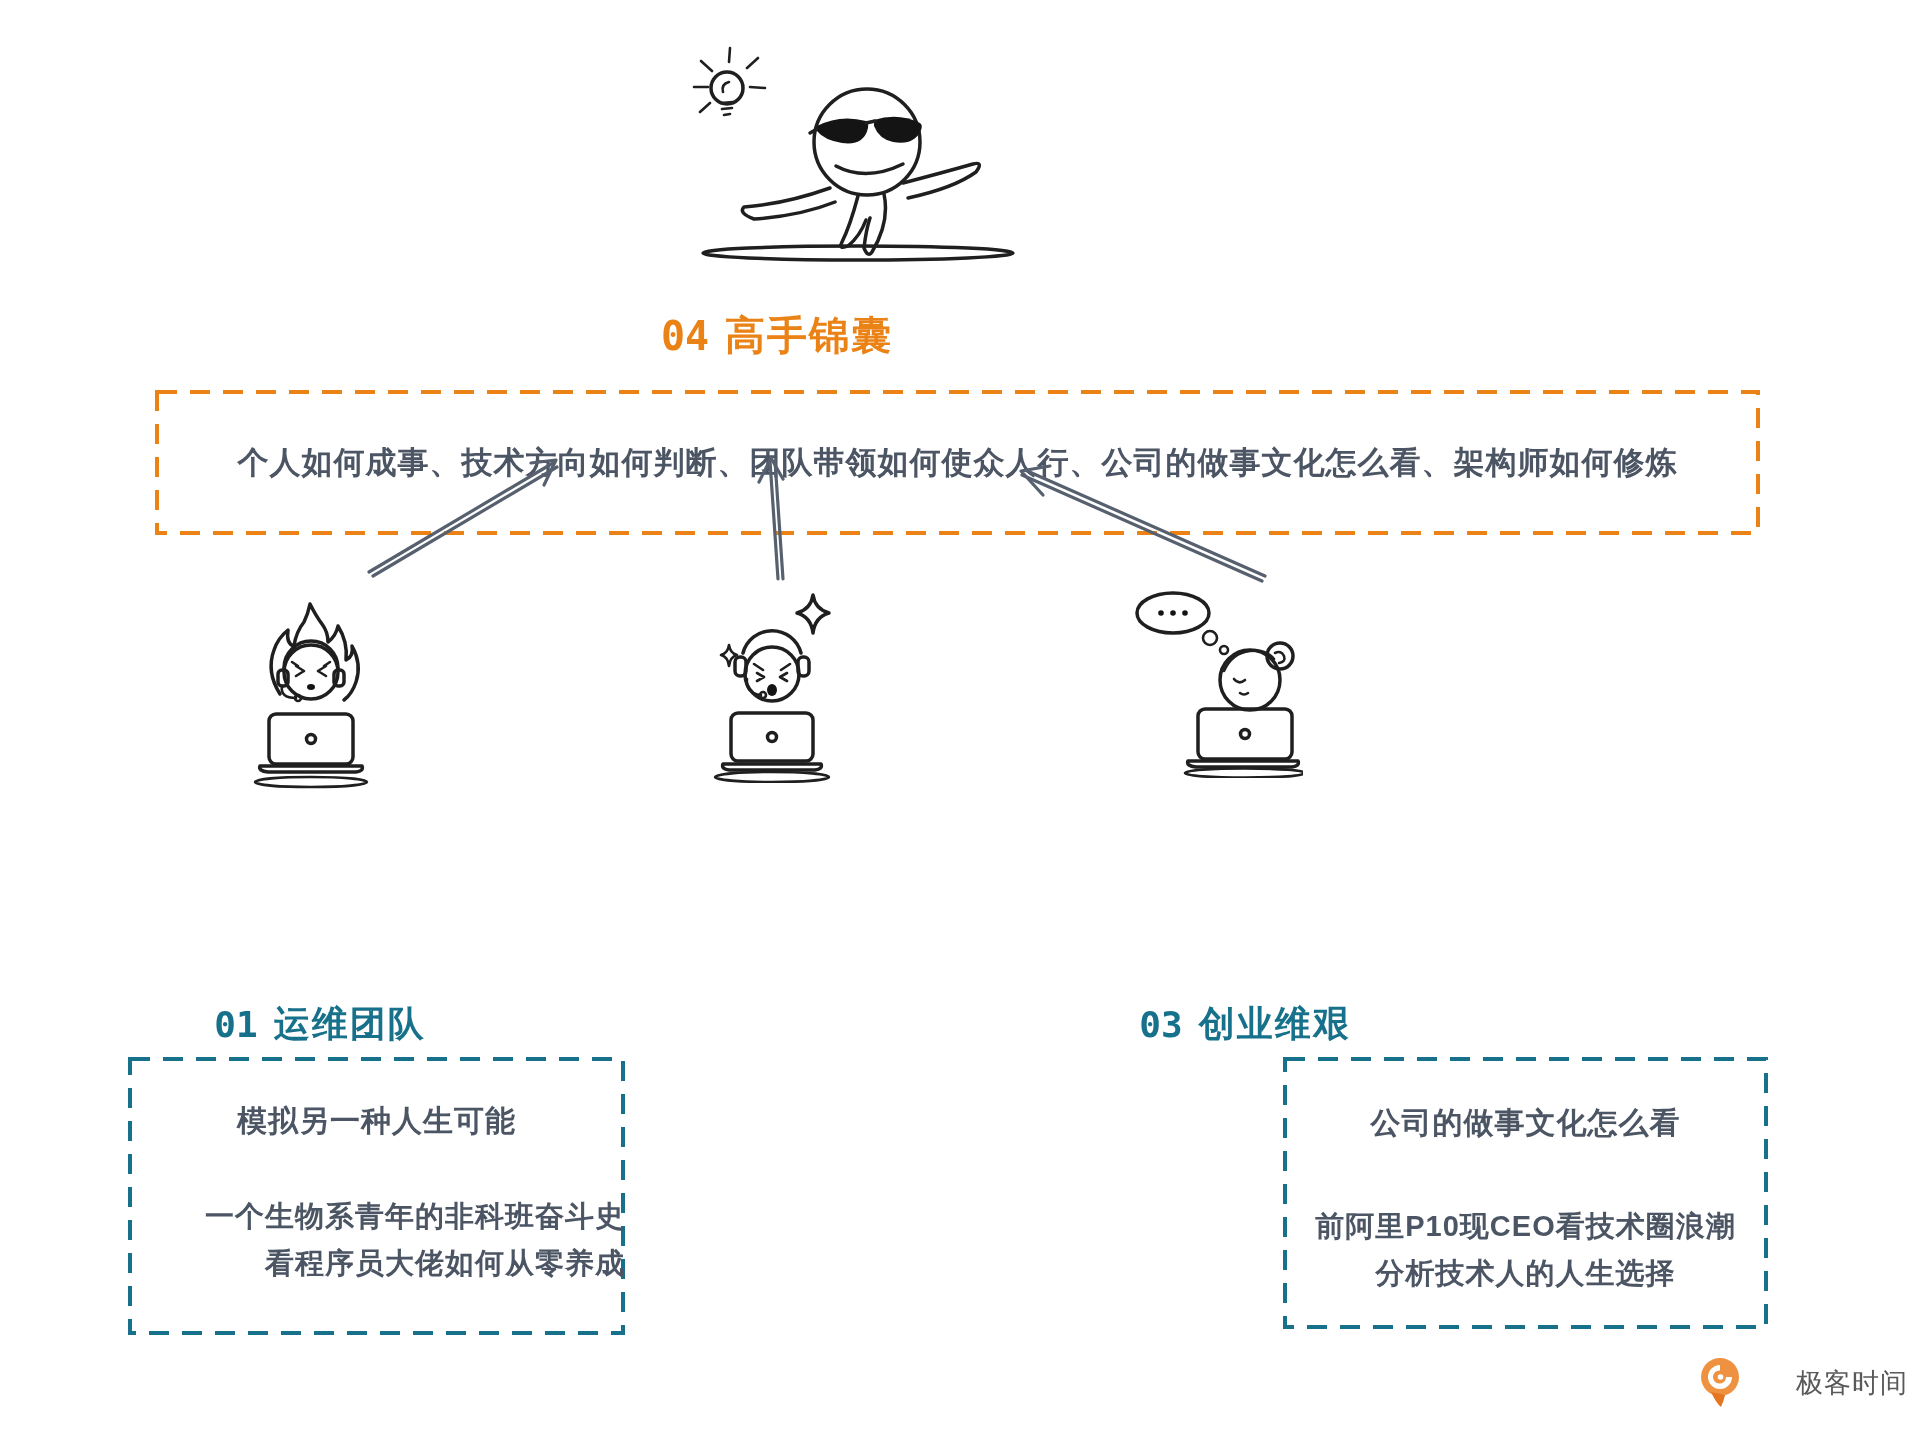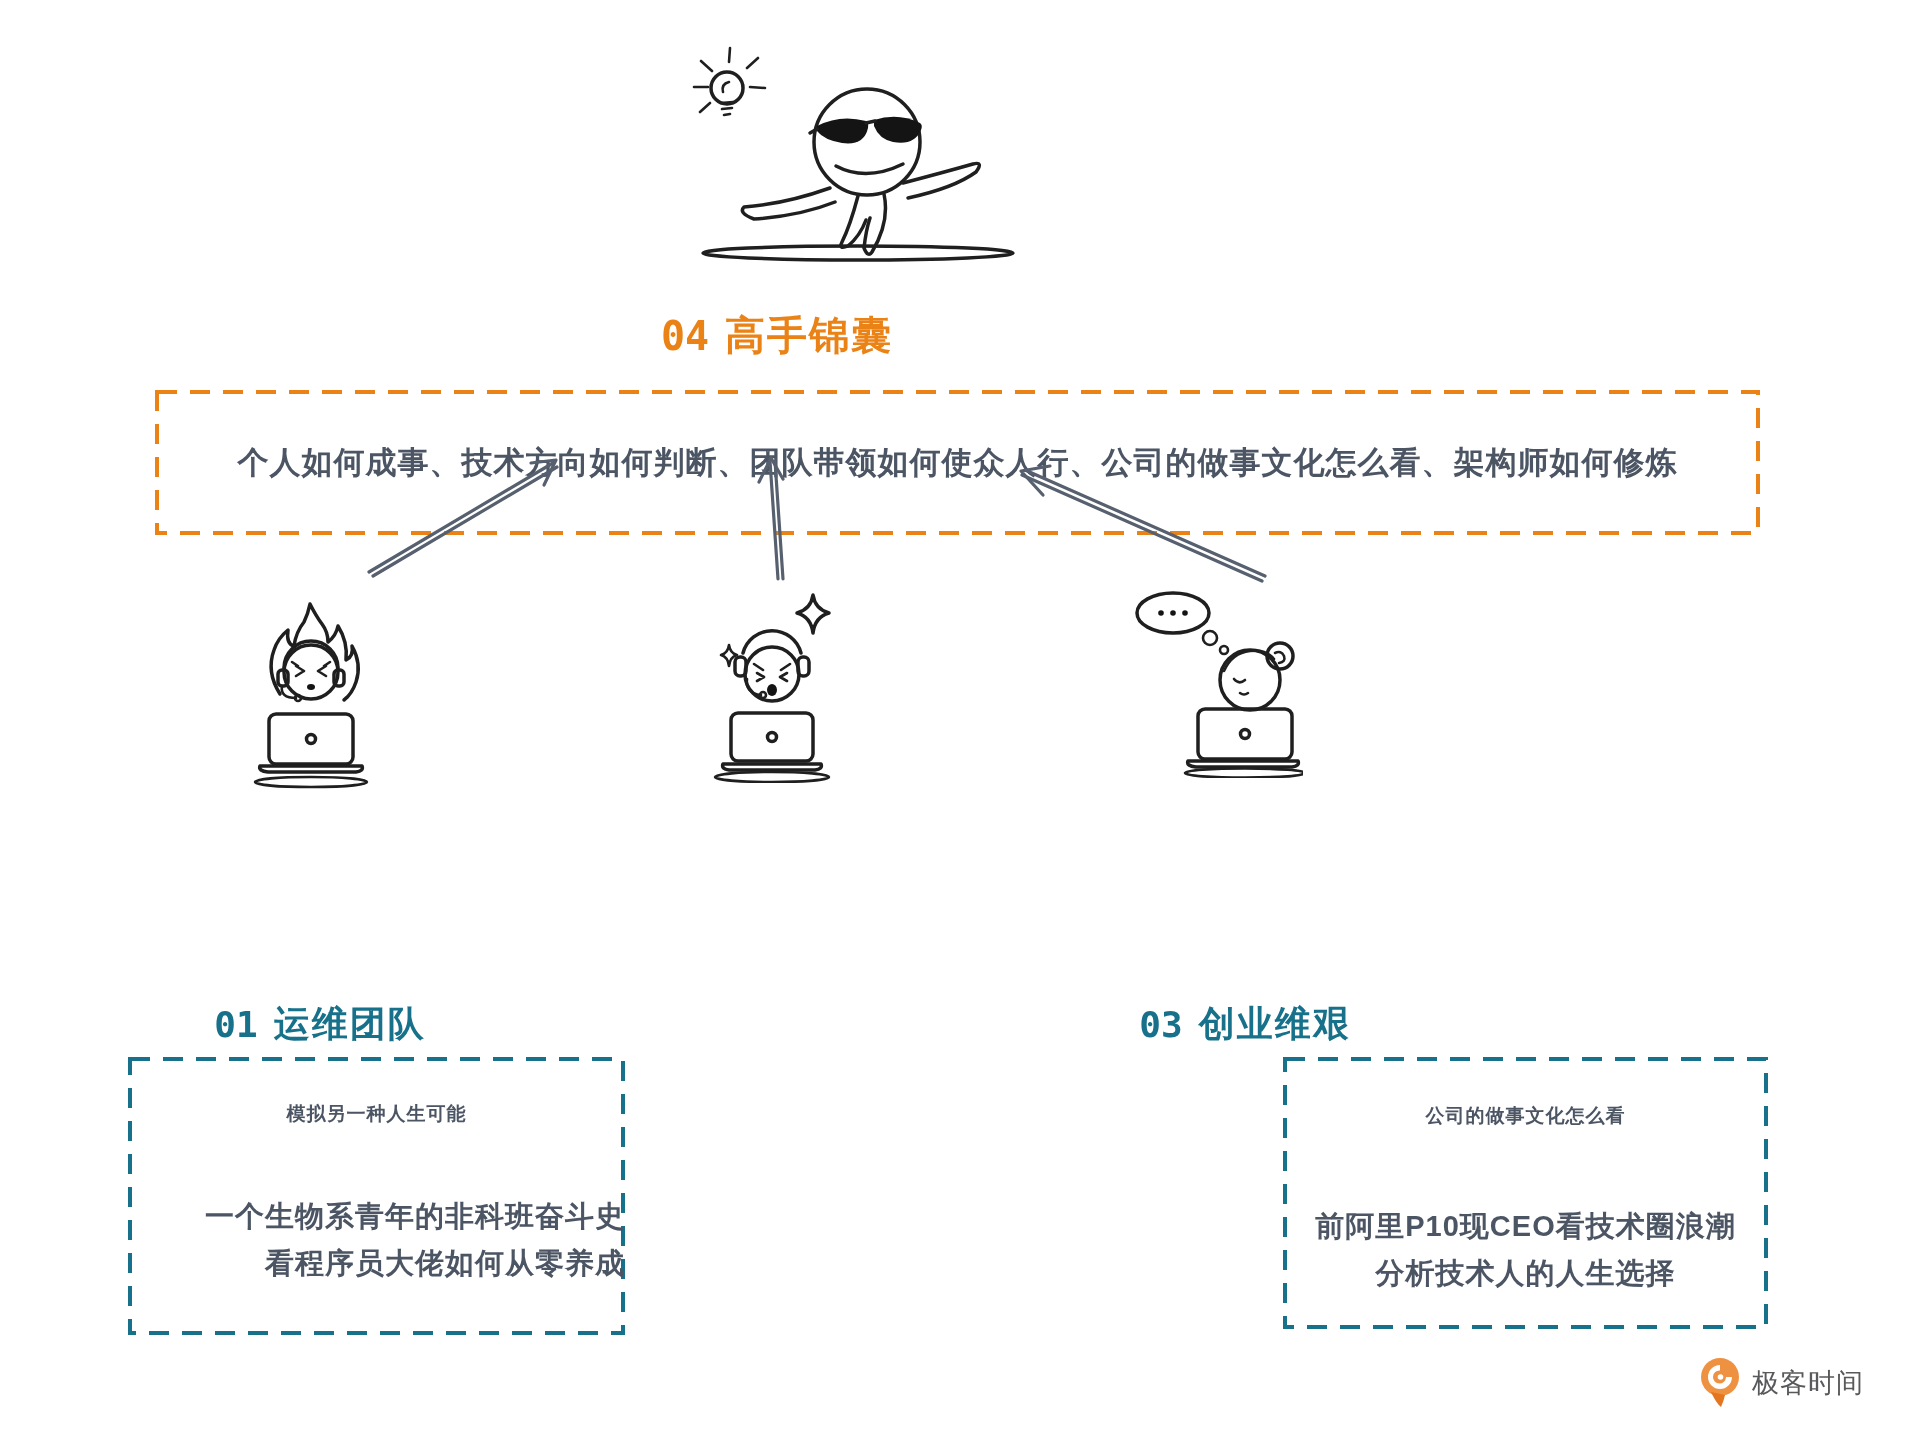--- a/index.html
+++ b/index.html
@@ -32,27 +32,27 @@
   .dash-box{position:absolute;}
   .dash-box svg.border{position:absolute;left:0;top:0;width:100%;height:100%;}
   .dash-box svg.border rect{fill:none;stroke-width:4;stroke-dasharray:20 13;}
   .border-orange rect{stroke:var(--orange);}
   .border-teal rect{stroke:var(--teal);}
 
   .summary-text{position:absolute;left:0;right:0;top:0;bottom:0;display:flex;align-items:center;justify-content:center;
     color:var(--text);font-size:31px;font-weight:600;letter-spacing:1px;}
 
   .box-heading{position:absolute;left:0;width:100%;text-align:center;color:var(--text);
-    font-size:19px;font-weight:600;letter-spacing:1px;}
+    font-size:30px;font-weight:600;letter-spacing:1px;}
   .box-details{position:absolute;left:0;width:100%;text-align:center;color:var(--text);
     font-size:29px;font-weight:600;line-height:47px;letter-spacing:1px;}
 
   
   .brand{display:flex;align-items:center;gap:10px;}
-  .brand .brand-text{color:#58595B;font-size:27px;font-weight:500;letter-spacing:1px;}
+  .brand .brand-text{color:#58595B;font-size:27px;font-weight:500;letter-spacing:1px;margin-left:44px;}
 </style>
 </head>
 <body>
 
 <div class="canvas">
 
   <svg class="sketch abs" style="left:670px;top:30px;" width="360" height="235" viewBox="0 0 360 235">
 
     <g>
       <circle cx="57" cy="58" r="16"></circle>

